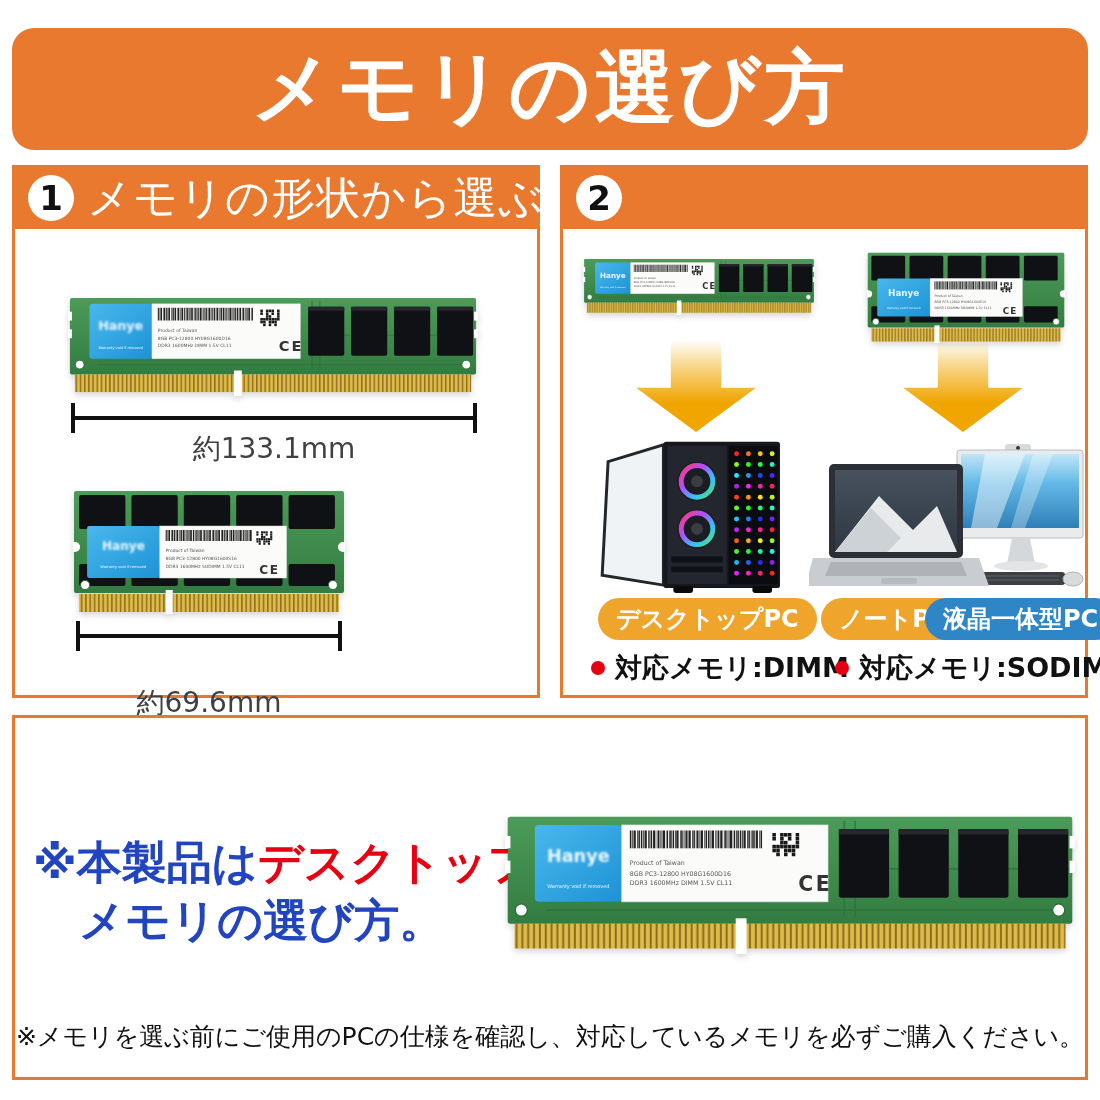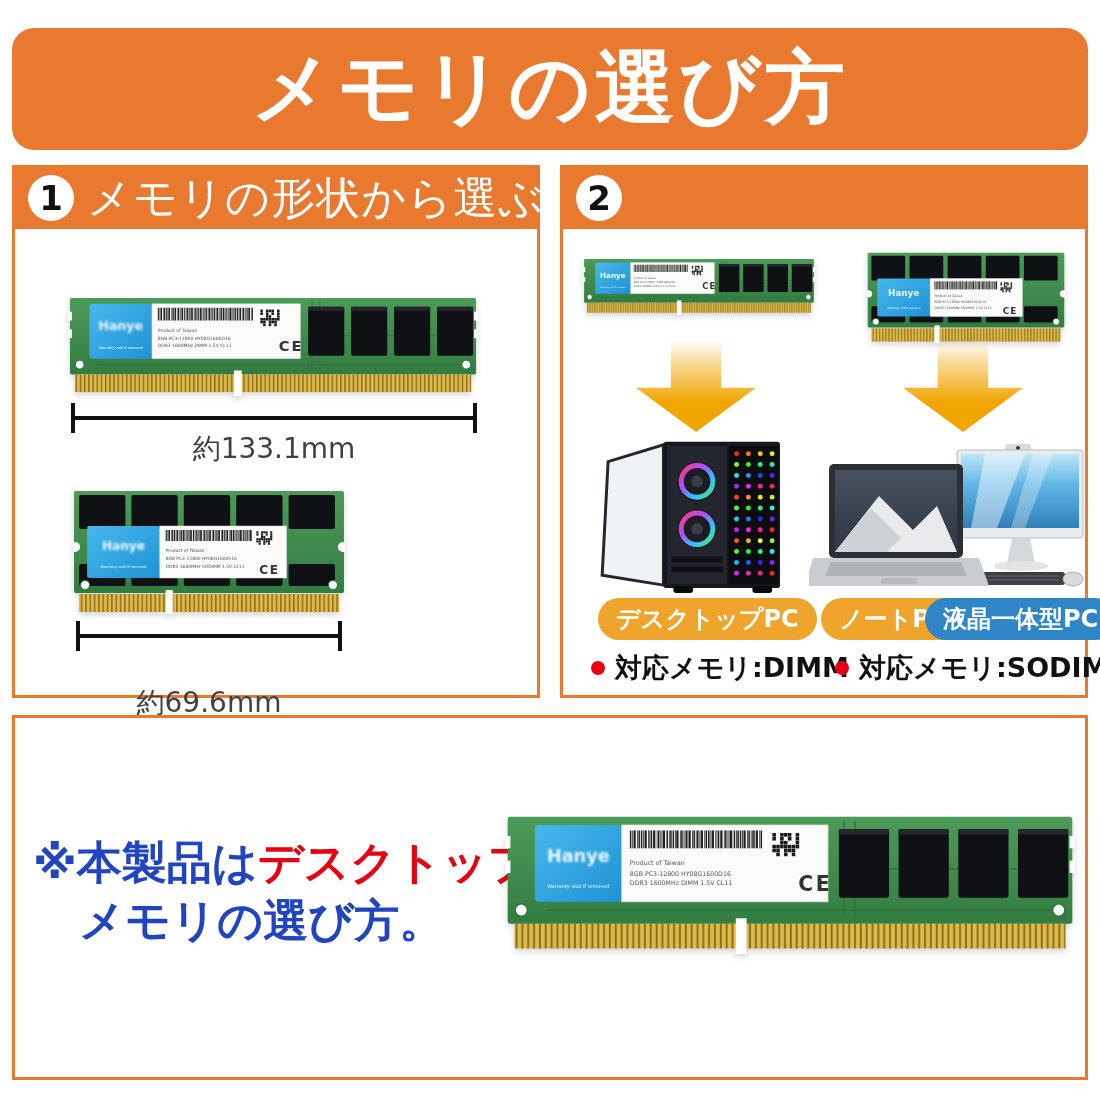--- a/index.html
+++ b/index.html
@@ -881,13 +881,14 @@
       <text x="92" y="37" font-size="4.6" fill="#555">Product of Taiwan</text>
       <text x="92" y="45" font-size="4.6" fill="#555">8GB PC3-12800  HY08G1600D16</text>
       <text x="92" y="52" font-size="4.6" fill="#555">DDR3 1600MHz DIMM 1.5V CL11</text>
       <text x="216" y="56" font-size="15" font-weight="bold" fill="#333" letter-spacing="2">CE</text>
       <circle cx="12" cy="70" r="4.5" fill="#fff" stroke="#2D6E39"></circle>
         <circle cx="408" cy="70" r="4.5" fill="#fff" stroke="#2D6E39"></circle>
       <rect x="7" y="80" width="406" height="18" fill="url(#g4n)"></rect>
       <rect x="170" y="76" width="8" height="26" fill="#fff"></rect>
     </svg>
     </div>
+  <div class="footnote">※メモリを選ぶ前にご使用のPCの仕様を確認し、対応しているメモリを必ずご購入ください。</div>
 </div>
 
 </body></html>

